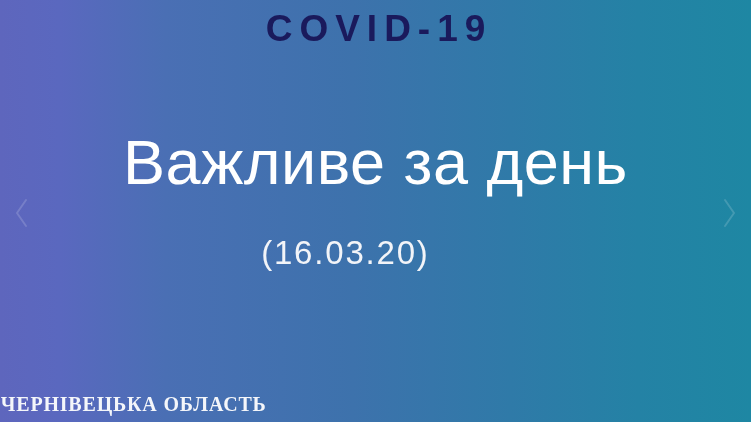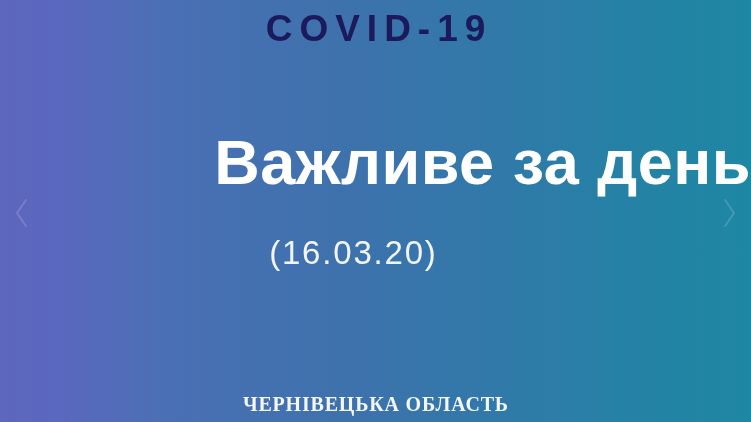--- a/index.html
+++ b/index.html
@@ -32,52 +32,52 @@
     line-height: 45px;
     white-space: nowrap;
   }
 
   
   #main-title {
     position: absolute;
     top: 125px;
     left: 0;
     width: 751px;
-    text-align: right;
+    text-align: center;
     color: #ffffff;
     font-size: 63px;
-    font-weight: 700;
+    font-weight: 400;
     letter-spacing: 0.5px;
     line-height: 74px;
     white-space: nowrap;
   }
 
   
   #date-subtitle {
     position: absolute;
     top: 231px;
-    left: 16px;
+    left: 8px;
     width: 673px;
     text-align: center;
     color: #f2f4f8;
     font-size: 33px;
     font-weight: 300;
     letter-spacing: 1.8px;
     text-indent: 1.8px;
     line-height: 44px;
     white-space: nowrap;
   }
 
   
   #region-label {
     position: absolute;
     top: 391px;
     left: 0;
     width: 751px;
-    text-align: center;
+    text-align: left;
     color: #f4f6fa;
     font-family: "Liberation Serif", serif;
     font-size: 20px;
     font-weight: 700;
     letter-spacing: 0.8px;
     text-indent: 0.8px;
     line-height: 26px;
     white-space: nowrap;
   }
 

